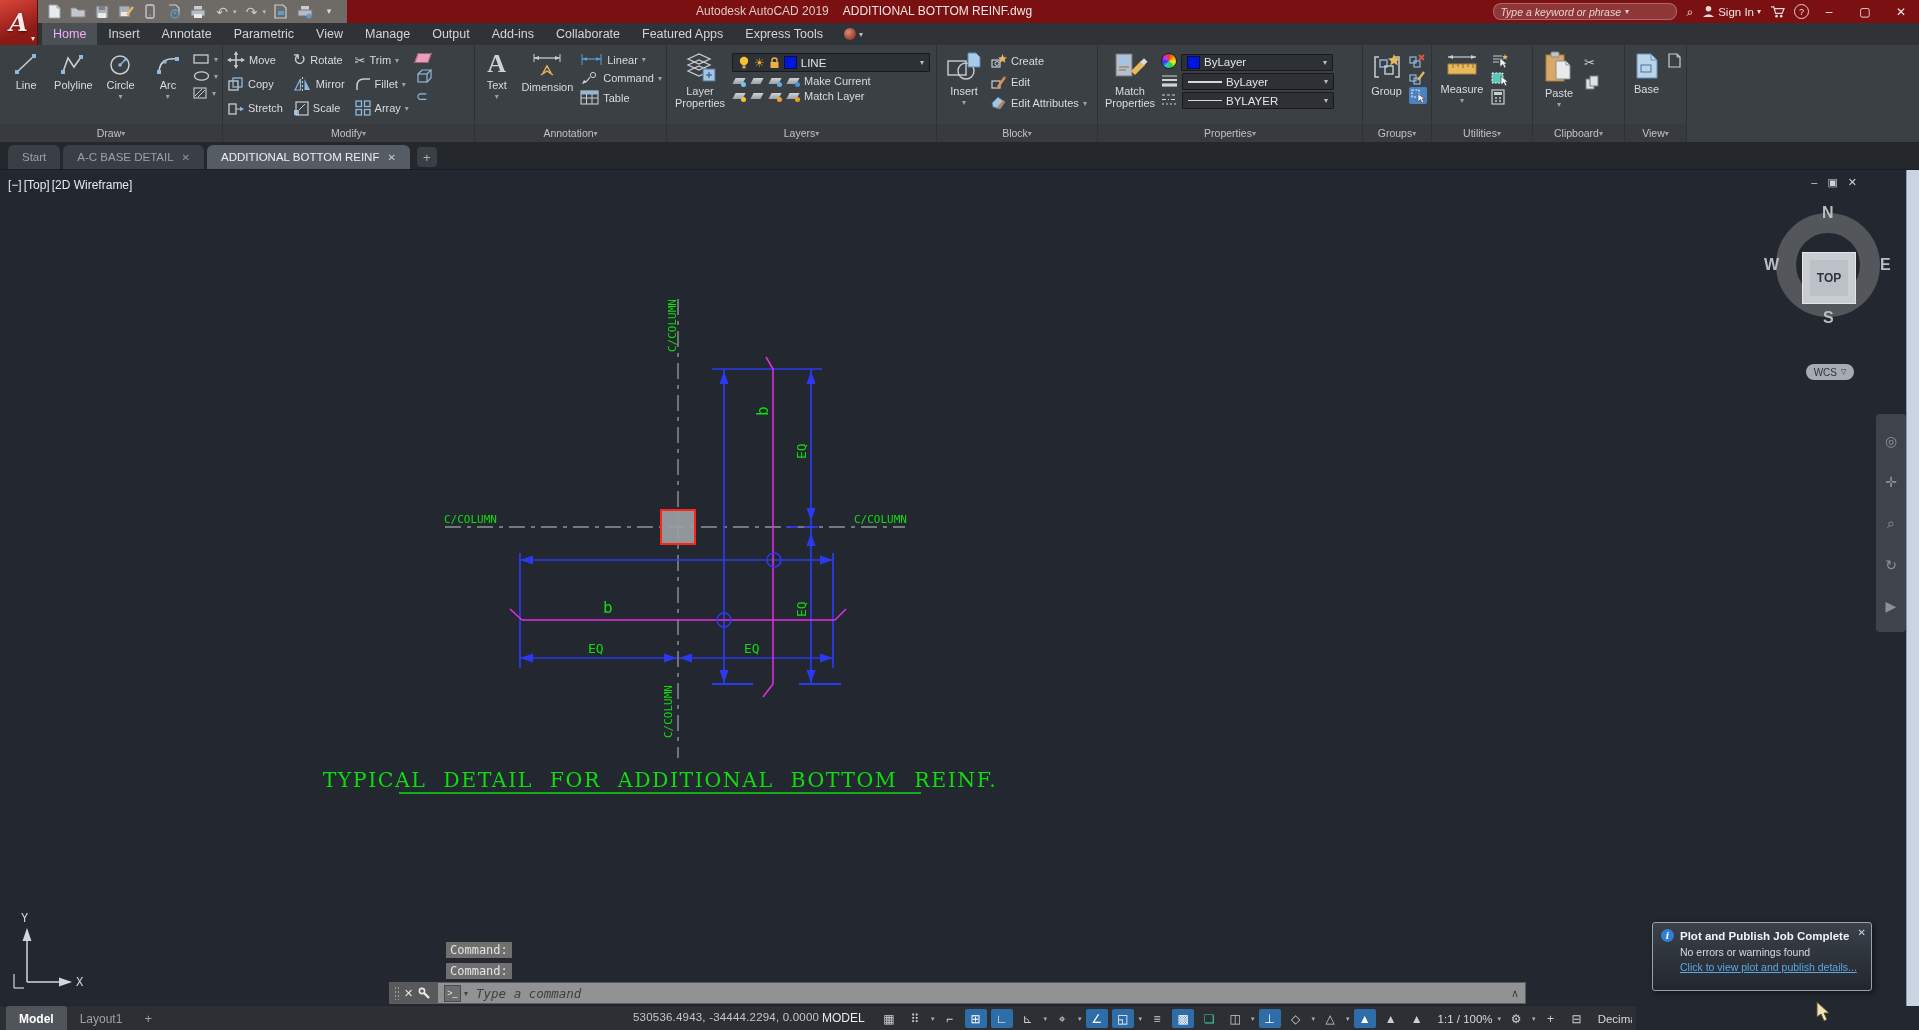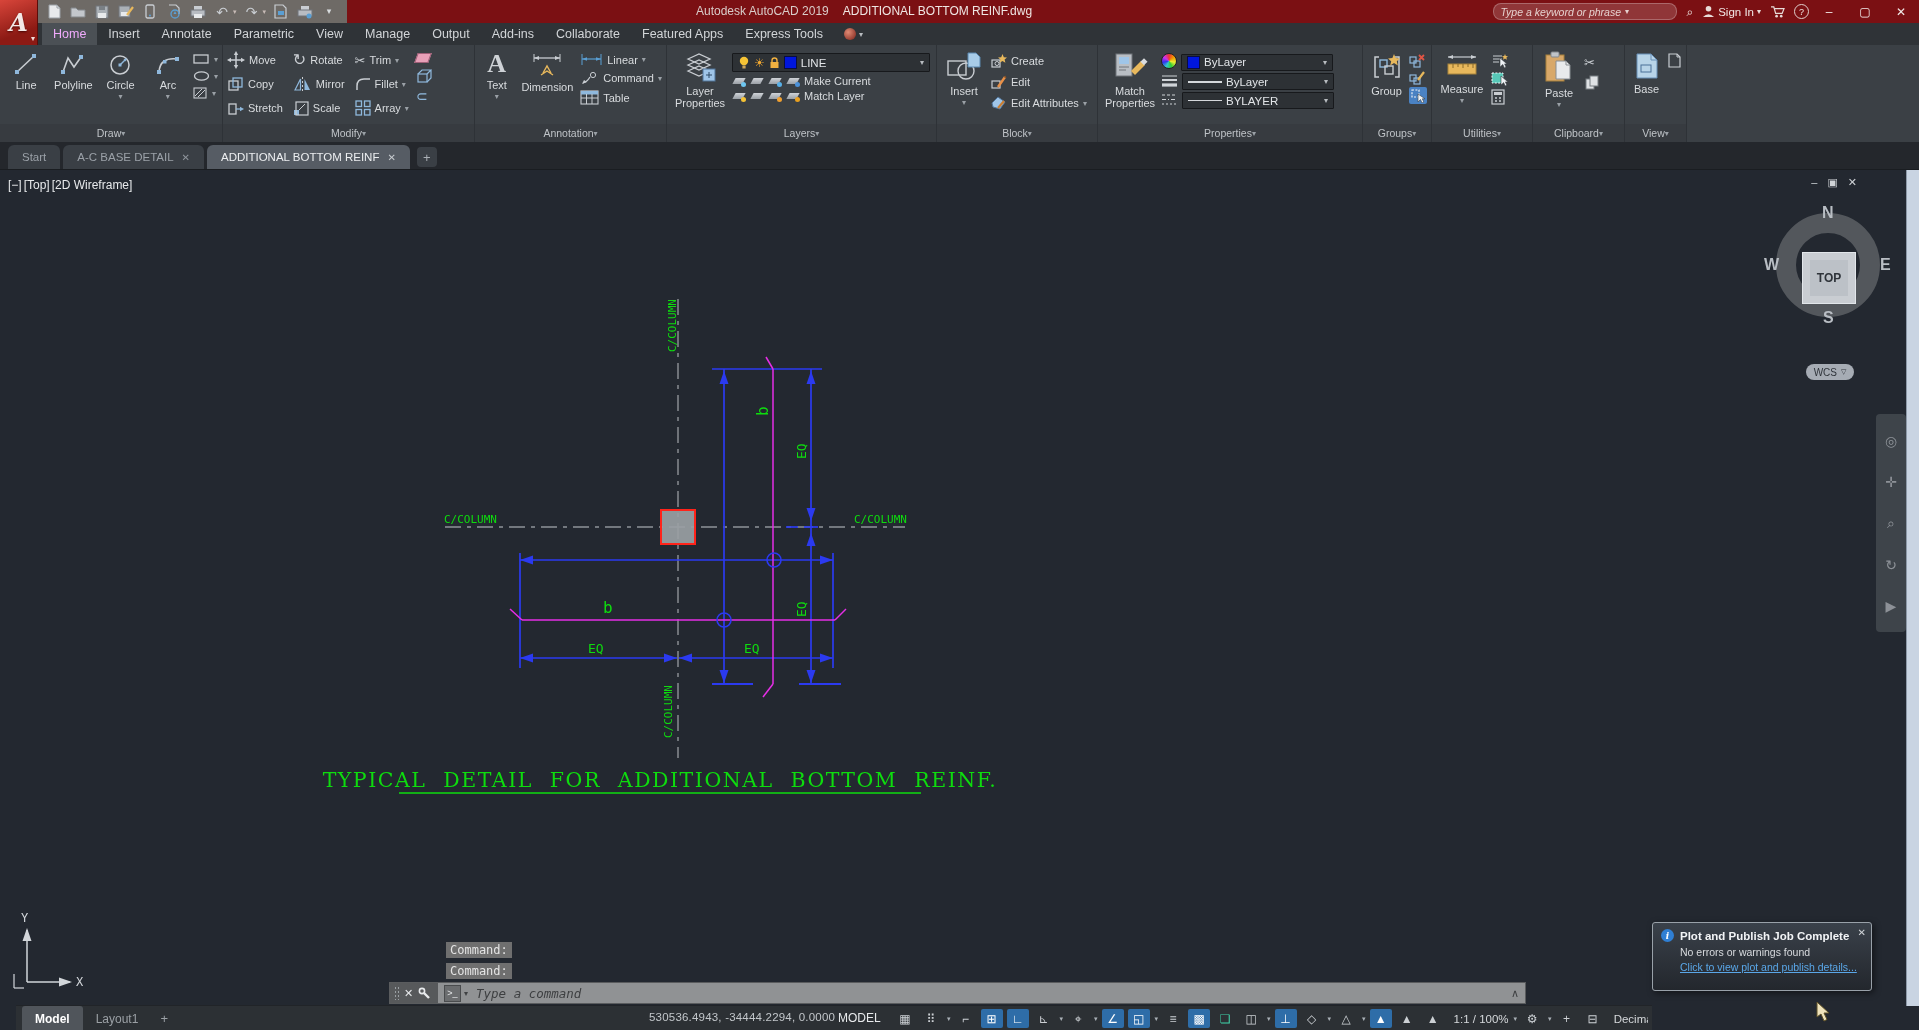--- a/index.html
+++ b/index.html
@@ -81,21 +81,21 @@
   .cmdbar{position:absolute;left:389px;top:982px;width:1137px;height:22px;background:#909294;border:1px solid #5a5c5e;box-sizing:border-box;display:flex;align-items:center;}
   .cmdgrip{width:48px;height:100%;background:#57595b;display:flex;align-items:center;gap:5px;padding:0 4px;box-sizing:border-box;}
   .grip{width:5px;height:14px;background-image:radial-gradient(#9aa0a4 1px,transparent 1px);background-size:3px 4px;}
   .cmdx{color:#e8eaec;font-size:11px;}
   .cmdprompt{display:flex;align-items:center;gap:3px;margin-left:6px;}
   .pbox{width:15px;height:15px;background:#6b6d6f;border:1px solid #4a4c4e;color:#e8eaec;font-size:9px;display:flex;align-items:center;justify-content:center;}
   .pcarr{font-size:8px;color:#3f4143;}
   .cmdph{font-family:"DejaVu Sans Mono",monospace;font-style:italic;font-size:12.5px;color:#3d3f41;margin-left:8px;}
   .cmdup{margin-left:auto;margin-right:6px;color:#3d3f41;font-size:11px;}
   
-  .statusbar{position:absolute;left:16px;top:1005px;width:1636px;height:25px;background:#2c3034;border-top:1px solid #212428;}
+  .statusbar{position:absolute;left:0;top:1005px;width:1636px;height:25px;background:#2c3034;border-top:1px solid #212428;}
   .mtabs{position:absolute;left:6px;top:0;height:25px;display:flex;align-items:stretch;}
   .mtab{display:flex;align-items:center;padding:0 13px;font-size:12px;color:#9ba0a5;}
   .mtab.active{background:#50555b;color:#fff;font-weight:bold;border-radius:3px 3px 0 0;}
   .mplus{display:flex;align-items:center;padding:0 9px;color:#9ba0a5;font-size:13px;}
   .coords{position:absolute;left:633px;top:5px;font-size:11.5px;color:#c3c7cb;letter-spacing:.2px;}
   .modelbtn{position:absolute;left:822px;top:5px;font-size:12px;color:#e8eaec;}
   .sticons{position:absolute;left:878px;top:0;right:4px;height:25px;display:flex;align-items:center;gap:4px;overflow:hidden;}
   .sti{min-width:18px;height:19px;display:inline-flex;align-items:center;justify-content:center;font-size:12px;color:#ccd0d4;border-radius:2px;padding:0 2px;flex-shrink:0;}
   .sti.act{background:#2e6da8;color:#fff;}
   .sti.grn{color:#3fd0a8;}

